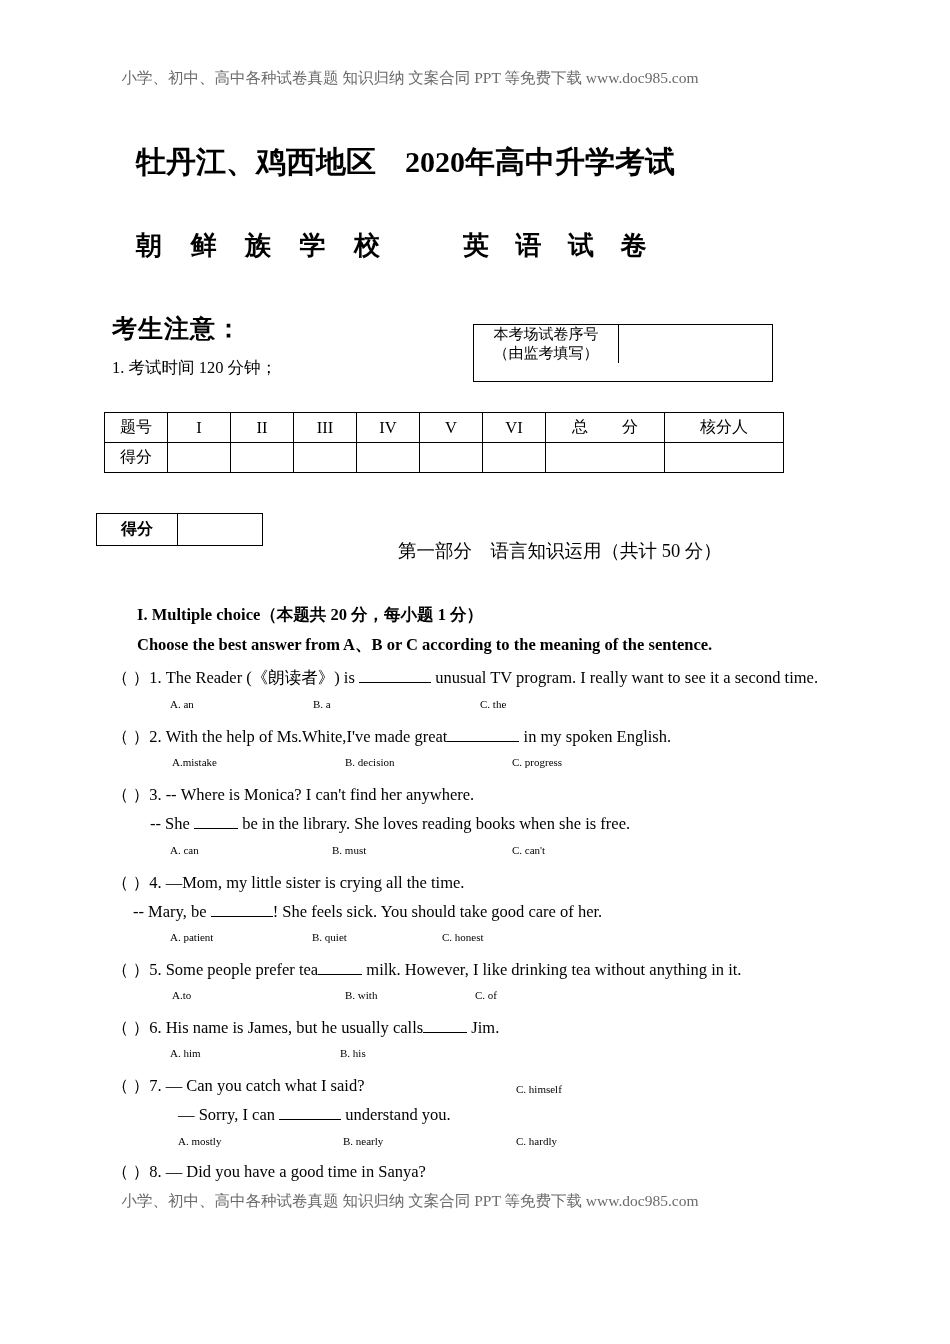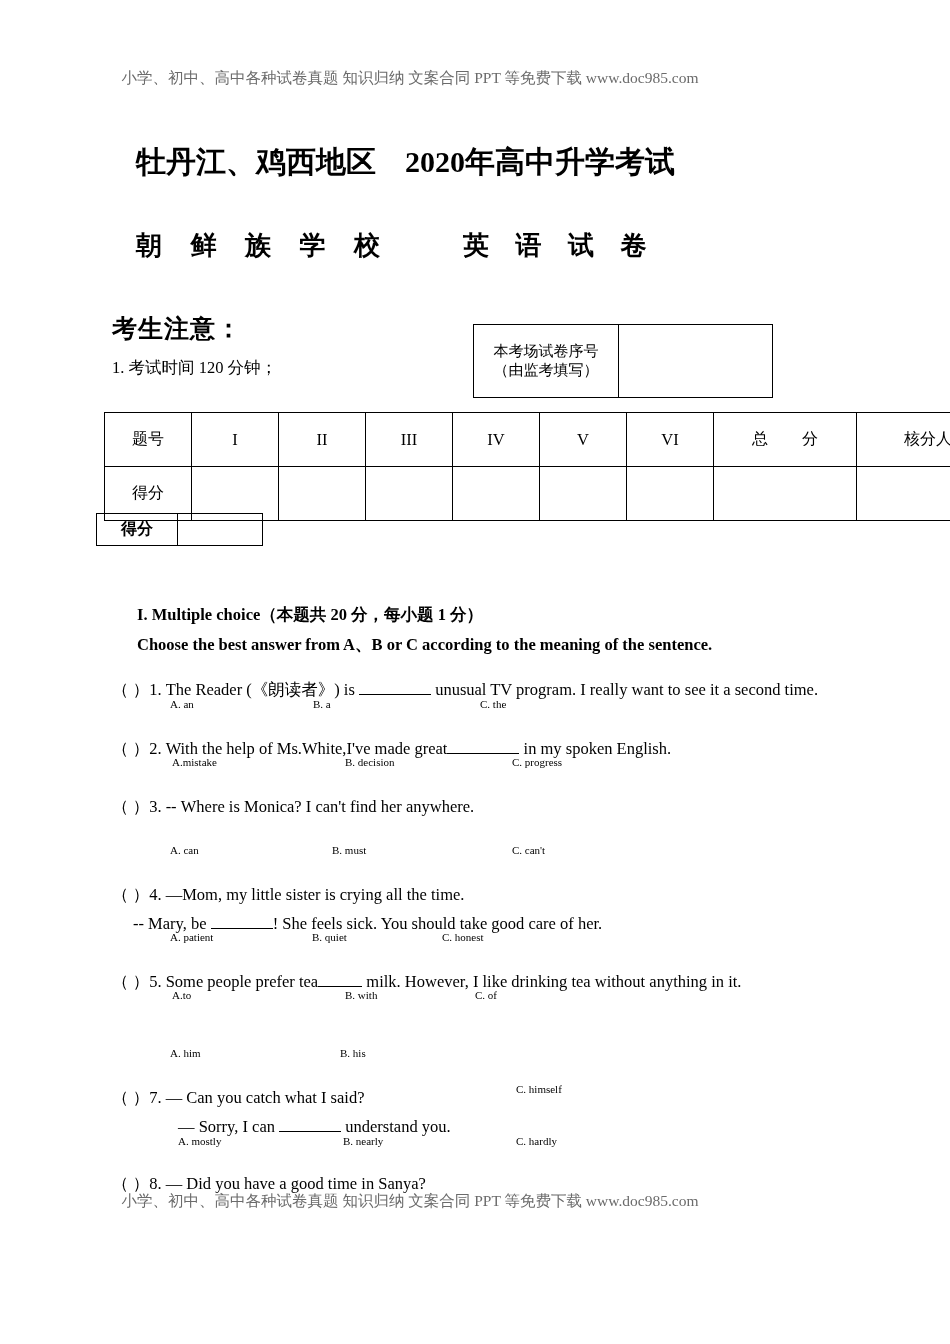--- a/index.html
+++ b/index.html
@@ -73,24 +73,25 @@
   }
   .notice-1 { top: 357px; text-align: center; }
   .notice-2 { top: 386px; }
 
   
   .seal-box {
     position: absolute;
     left: 473px;
     top: 324px;
     width: 300px;
-    height: 74px;
+    height: 58px;
     display: flex;
     border: 1px solid #000;
     box-sizing: border-box;
+    flex-direction: column;
   }
   .seal-label {
     width: 145px;
     border-right: 1px solid #000;
     box-sizing: border-box;
     display: flex;
     flex-direction: column;
     align-items: center;
     justify-content: center;
     font-size: 15px;
@@ -107,21 +108,21 @@
     width: 670px;
     border-collapse: collapse;
     table-layout: fixed;
   }
   .score-table td {
     border: 1px solid #000;
     height: 29px;
     text-align: center;
     vertical-align: middle;
     font-size: 16.5px;
-    padding: 12px;
+    padding: 0;
   }
   .score-table td.zh { font-size: 16px; }
   .score-table td.total-cell { letter-spacing: 9px; text-indent: 9px; }
 
   
   .grader-box {
     position: absolute;
     left: 96px;
     top: 513px;
     width: 167px;
@@ -164,21 +165,20 @@
     font-weight: bold;
     white-space: nowrap;
   }
 
   
   .q-line {
     position: absolute;
     font-size: 16.5px;
     white-space: nowrap;
     line-height: 1;
-    margin-top: 12px;
   }
   .q-stem { left: 112px; }
   .q-sub  { left: 150px; }
   .q-sub2 { left: 133px; }
 
   .blank-s  { display: inline-block; width: 44px; border-bottom: 1px solid #000; }
   .blank-m  { display: inline-block; width: 62px; border-bottom: 1px solid #000; }
   .blank-l  { display: inline-block; width: 72px; border-bottom: 1px solid #000; }
 
   .opt {
@@ -244,20 +244,21 @@
 
   <table class="grader-box">
     <tbody>
         <tr>
       <td class="lbl">得分</td>
       <td></td>
     </tr>
   </tbody>
     </table>
 
+  <div class="part-heading">第一部分　语言知识运用（共计 50 分）</div>
 
   <div class="sec-heading">I. Multiple choice（本题共 20 分，每小题 1 分）</div>
   <div class="sec-instruction">Choose the best answer from A、B or C according to the meaning of the sentence.</div>
 
   <div class="q-line q-stem" style="top:670px">
     <span>（  ）1.</span>
     <span>The Reader (《朗读者》) is</span>
     <span class="blank-l"></span>
     <span>unusual TV program. I really want to see it a second time.</span>
   </div>
@@ -271,20 +272,25 @@
     <span>in my spoken English.</span>
   </div>
   <div class="opt" style="left:172px; top:757px">A.mistake</div>
   <div class="opt" style="left:345px; top:757px">B. decision</div>
   <div class="opt" style="left:512px; top:757px">C. progress</div>
 
   <div class="q-line q-stem" style="top:787px">
     <span>（  ）3.</span>
     <span>-- Where is Monica? I can't find her anywhere.</span>
   </div>
+  <div class="q-line q-sub" style="top:816px">
+    <span>-- She</span>
+    <span class="blank-s"></span>
+    <span>be in the library. She loves reading books when she is free.</span>
+  </div>
   <div class="opt" style="left:170px; top:845px">A. can</div>
   <div class="opt" style="left:332px; top:845px">B. must</div>
   <div class="opt" style="left:512px; top:845px">C. can't</div>
 
   <div class="q-line q-stem" style="top:875px">
     <span>（  ）4.</span>
     <span>—Mom, my little sister is crying all the time.</span>
   </div>
   <div class="q-line q-sub2" style="top:904px">
     <span>-- Mary, be</span>
@@ -296,20 +302,25 @@
 
   <div class="q-line q-stem" style="top:962px">
     <span>（  ）5.</span>
     <span>Some people prefer tea</span><span class="blank-s"></span>
     <span>milk. However, I like drinking tea without anything in it.</span>
   </div>
   <div class="opt" style="left:172px; top:990px">A.to</div>
   <div class="opt" style="left:345px; top:990px">B. with</div>
   <div class="opt" style="left:475px; top:990px">C. of</div>
 
+  <div class="q-line q-stem" style="top:1020px">
+    <span>（  ）6.</span>
+    <span>His name is James, but he usually calls</span><span class="blank-s"></span>
+    <span>Jim.</span>
+  </div>
   <div class="opt" style="left:170px; top:1048px">A. him</div>
   <div class="opt" style="left:340px; top:1048px">B. his</div>
   <div class="opt" style="left:516px; top:1084px">C. himself</div>
 
   <div class="q-line q-stem" style="top:1078px">
     <span>（  ）7.</span>
     <span>— Can you catch what I said?</span>
   </div>
   <div class="q-line" style="left:178px; top:1107px">
     <span>— Sorry, I can</span>

